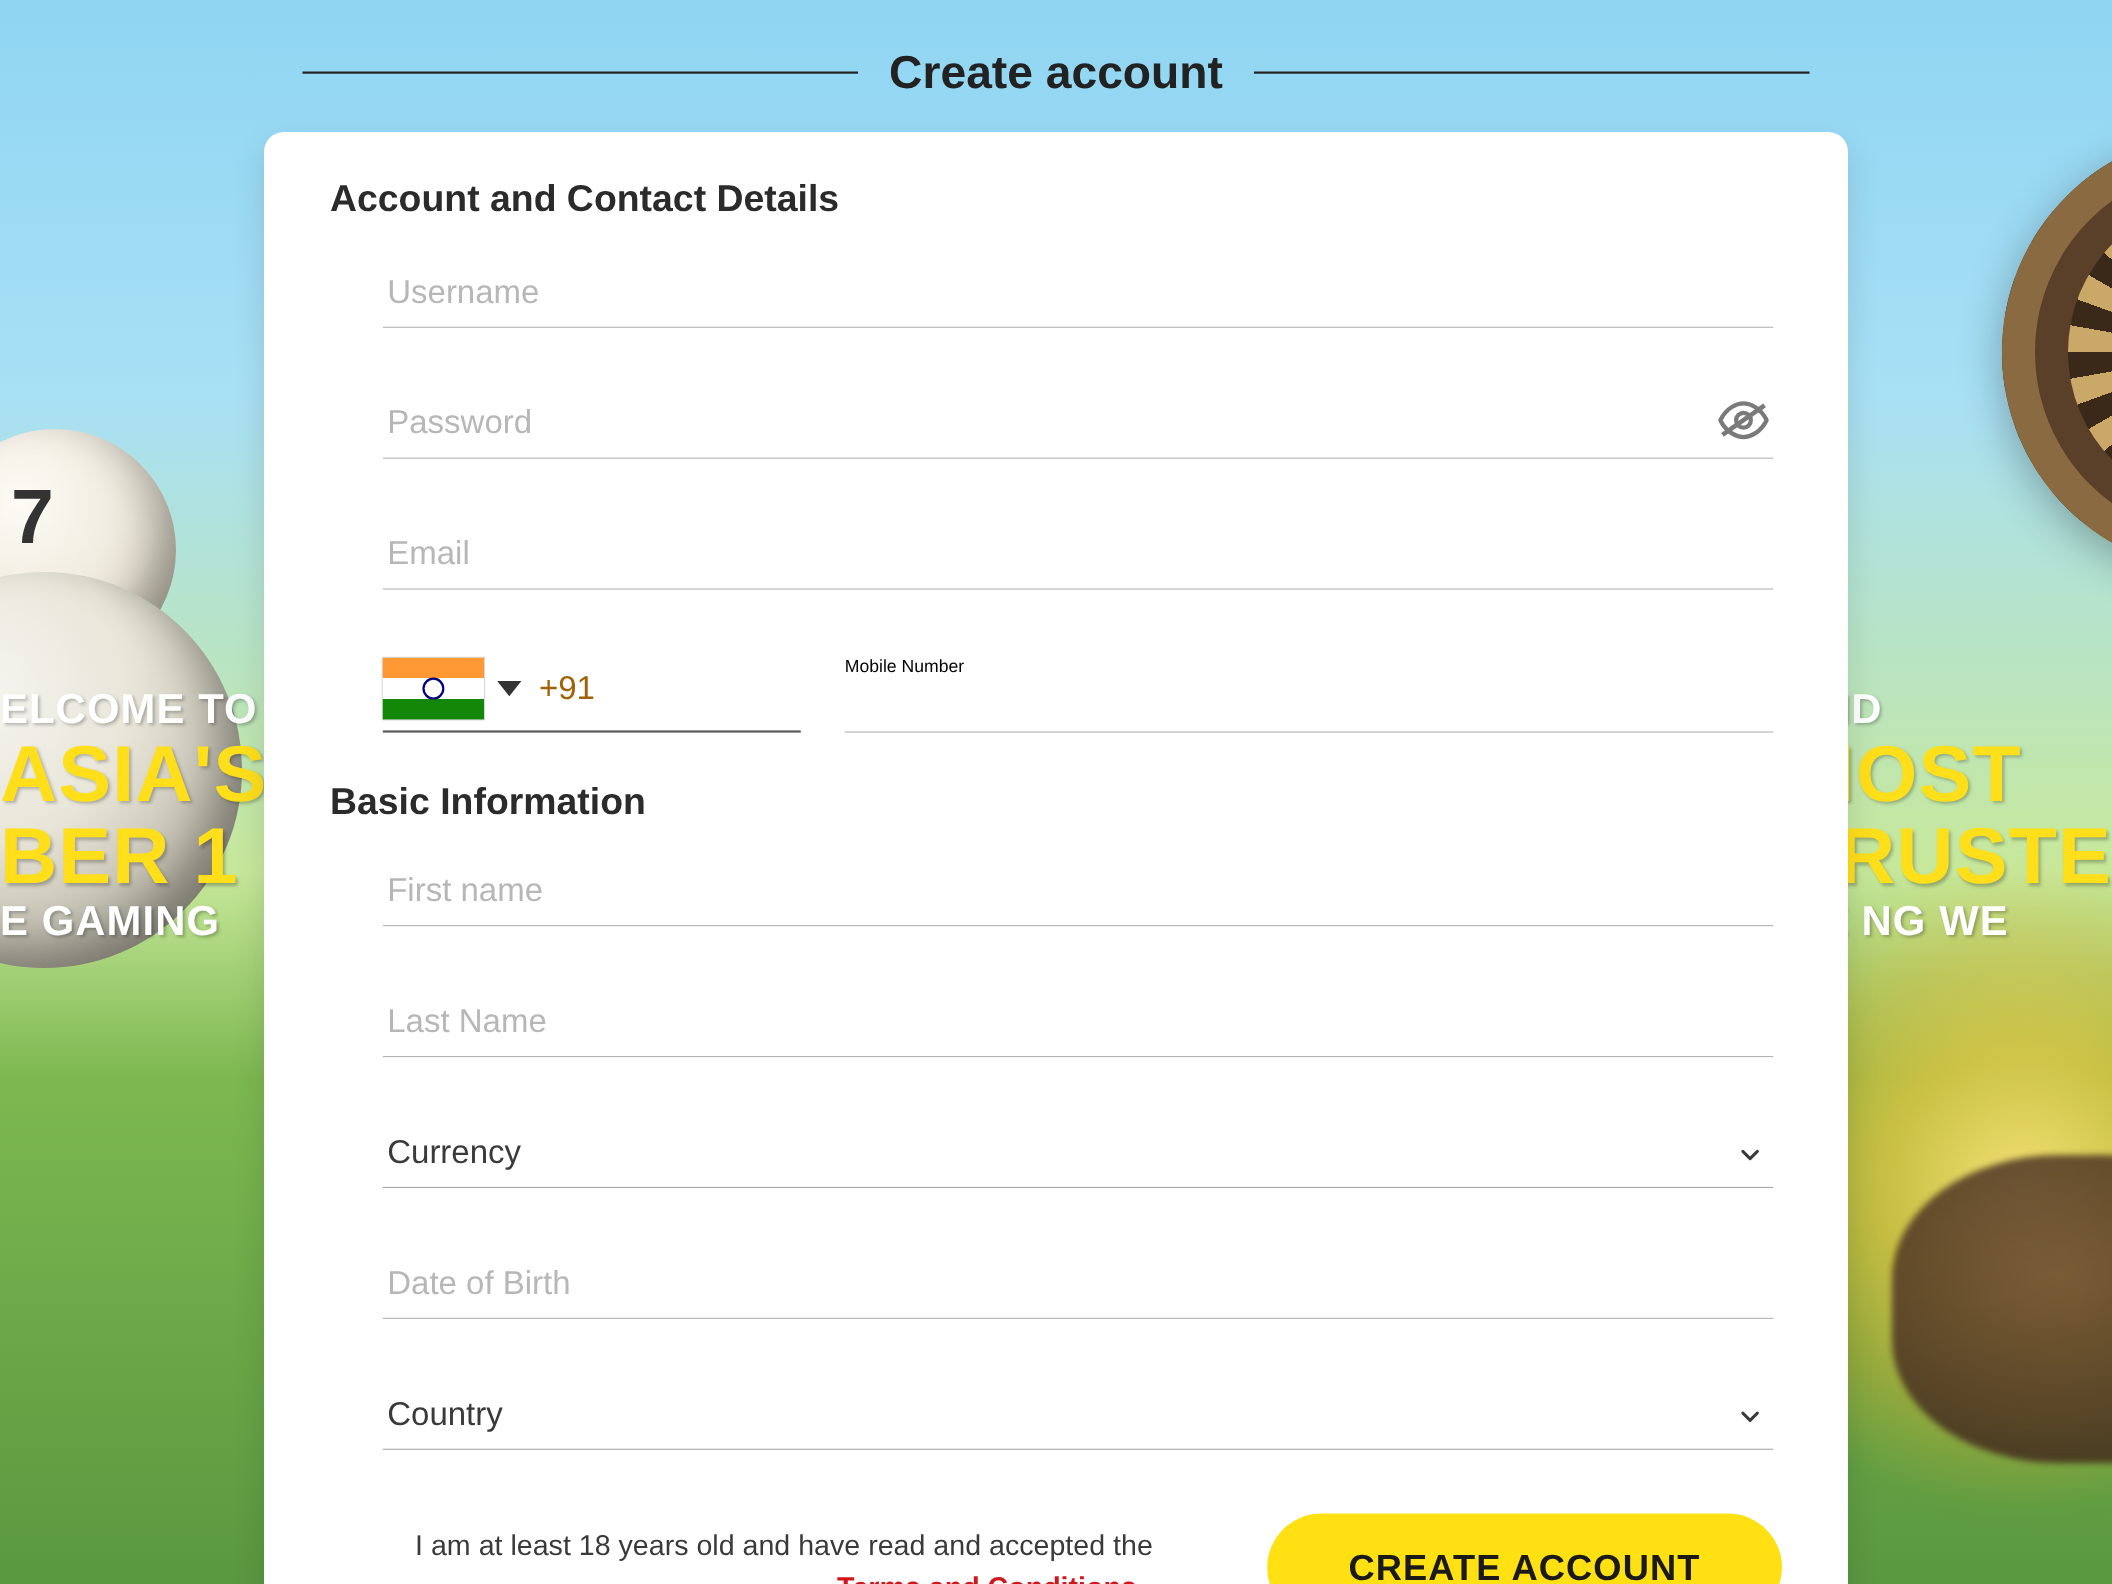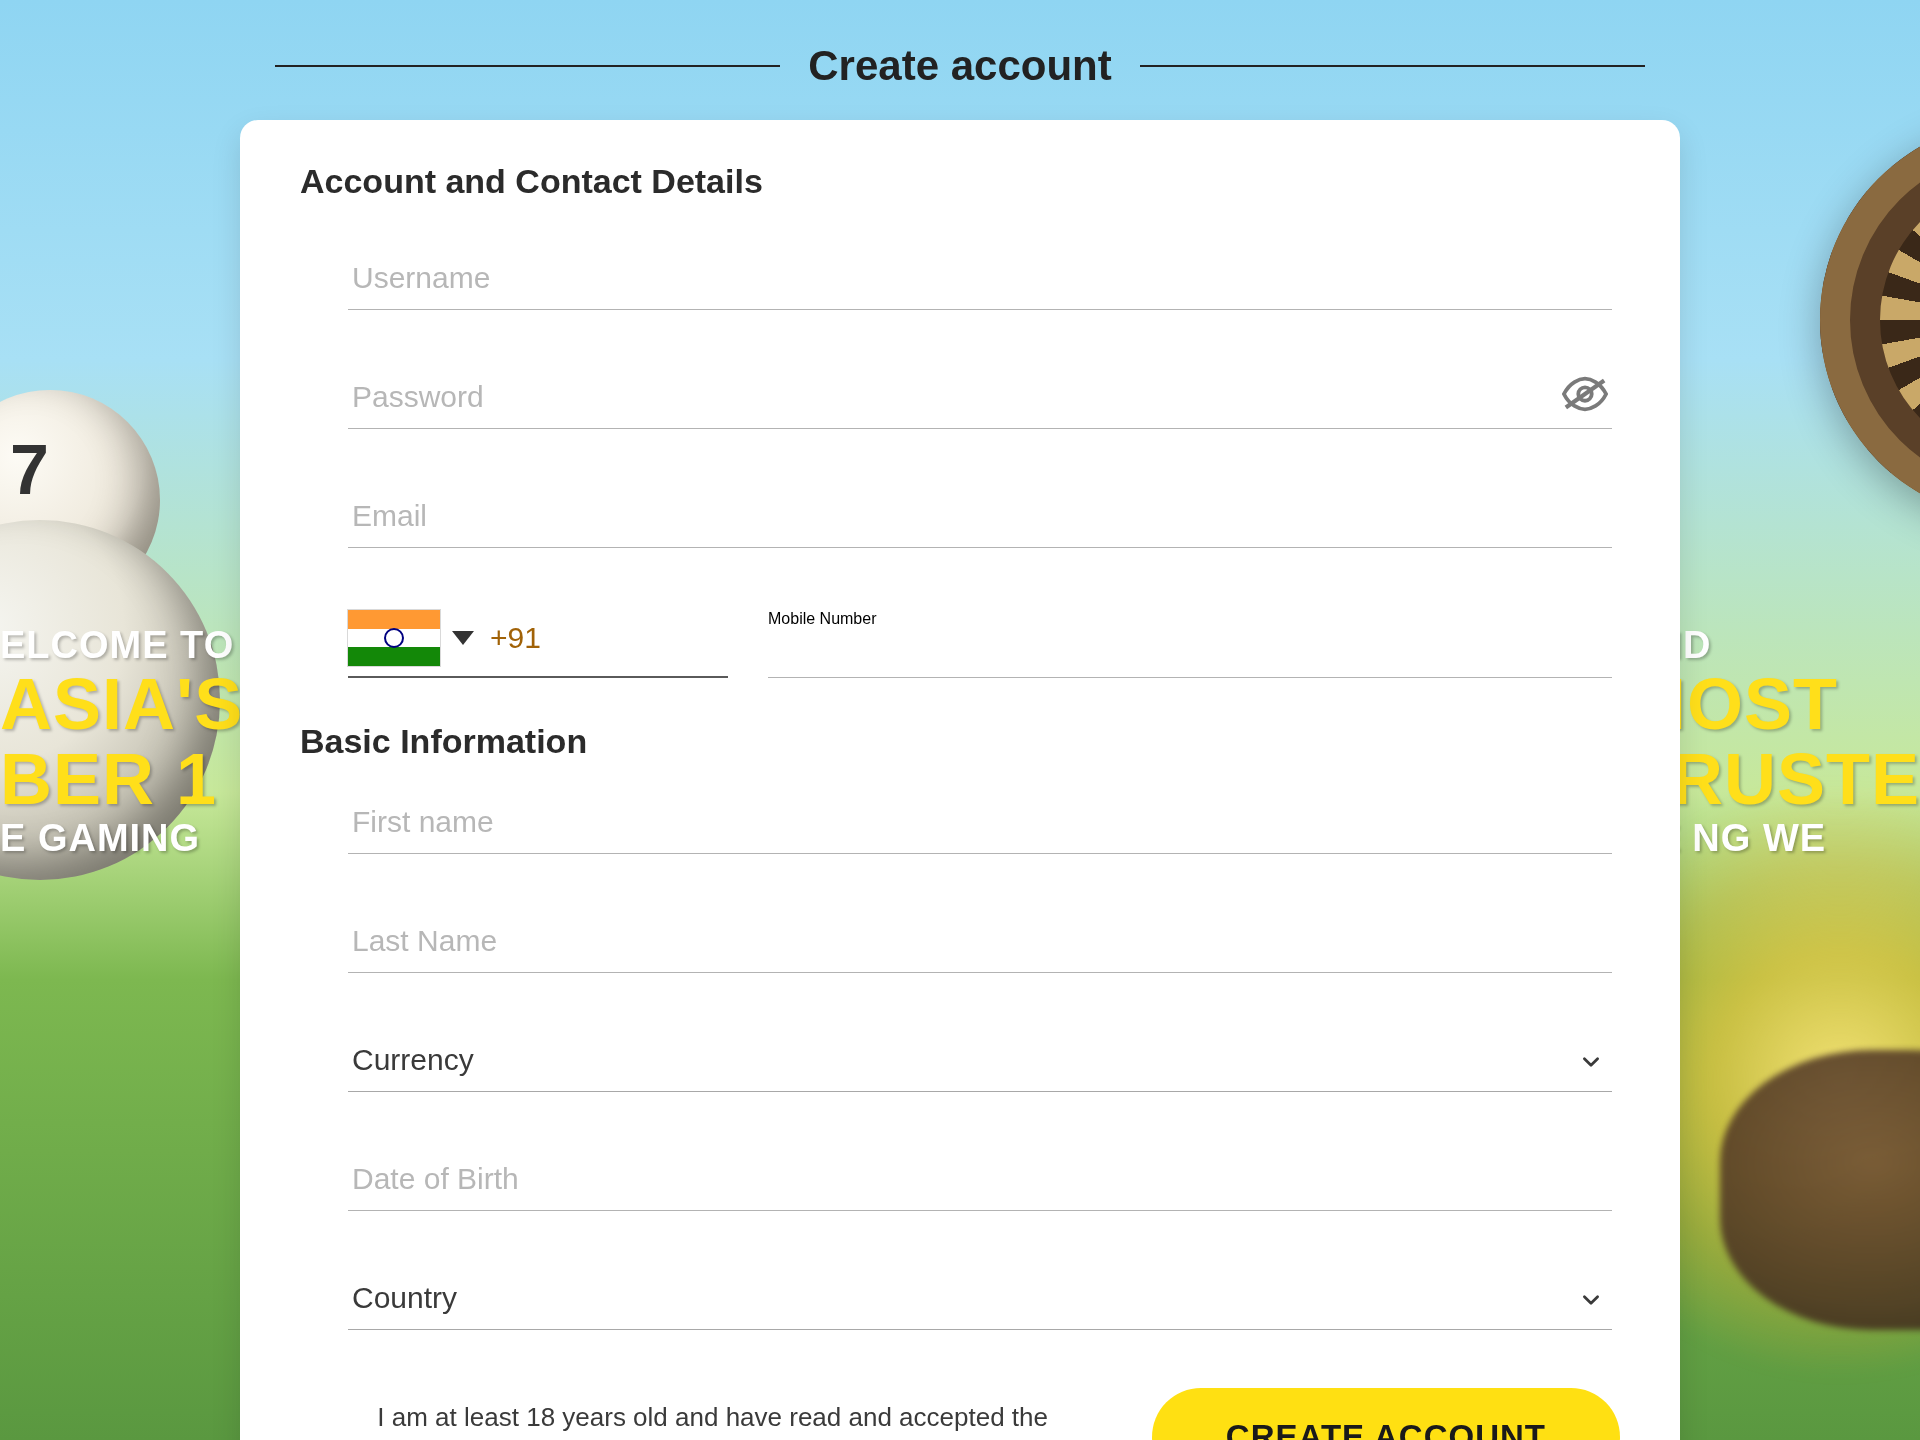--- a/index.html
+++ b/index.html
@@ -114,21 +114,21 @@
     background: #fff;
     border-radius: 18px;
     padding: 42px 60px 54px 60px;
     box-shadow: 0 12px 30px rgba(0,0,0,0.12);
   }
 
   .section-title {
     font-size: 34px;
     font-weight: 700;
     color: #2b2b2b;
-    margin-bottom: 52px;
+    margin-bottom: 40px;
   }
   .section-title.second { margin-top: 44px; margin-bottom: 36px; }
 
   .fields { padding-left: 48px; padding-right: 8px; }
 
   .field {
     position: relative;
     border: none;
     border-bottom: 1.5px solid #b3b3b3;
     margin-bottom: 62px;

